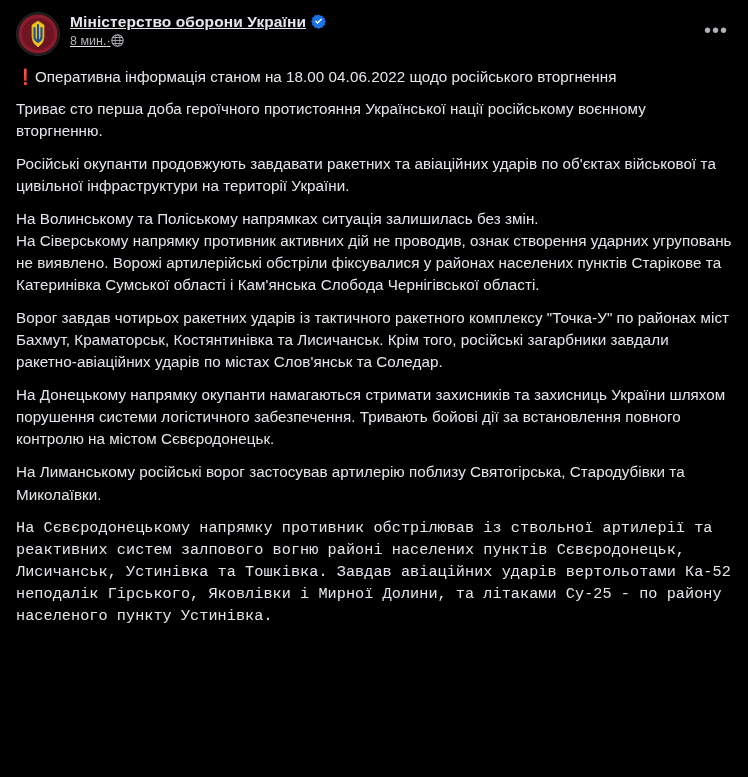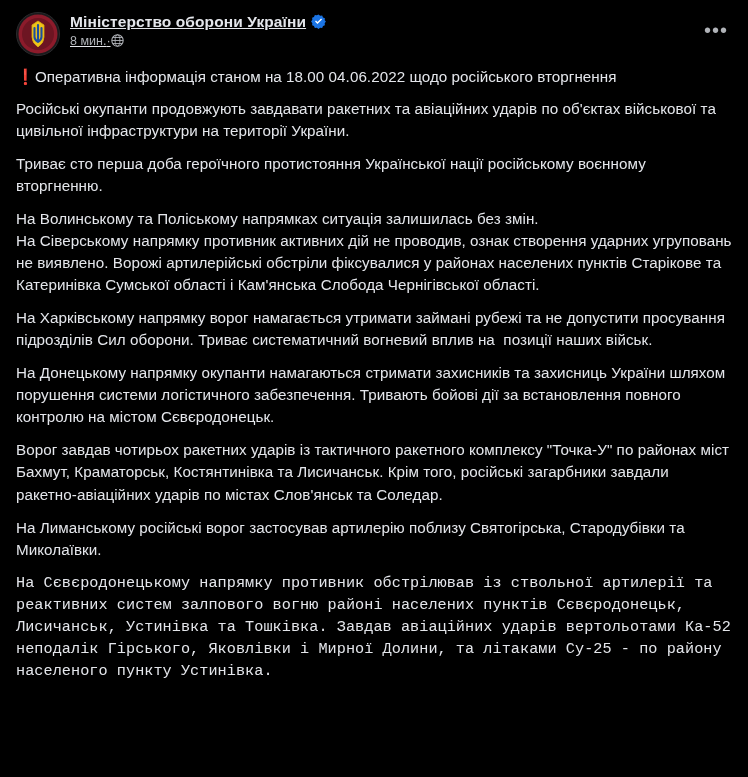--- a/index.html
+++ b/index.html
@@ -139,24 +139,23 @@
           </svg>
         </span>
       </div>
     </div>
 
     <div class="menu-dots">•••</div>
   </div>
 
   <div class="post-body">
     <p class="para first">❗️Оперативна інформація станом на 18.00 04.06.2022 щодо російського вторгнення</p>
+    <p class="para">Триває сто перша доба героїчного протистояння Української нації російському воєнному вторгненню.</p>
     <p class="para">Російські окупанти продовжують завдавати ракетних та авіаційних ударів по об'єктах військової та цивільної інфраструктури на території України.</p>
-    <p class="para">Триває сто перша доба героїчного протистояння Української нації російському воєнному вторгненню.</p>
     <p class="para">На Волинському та Поліському напрямках ситуація залишилась без змін.
 На Сіверському напрямку противник активних дій не проводив, ознак створення ударних угруповань не виявлено. Ворожі артилерійські обстріли фіксувалися у районах населених пунктів Старікове та Катеринівка Сумської області і Кам'янська Слобода Чернігівської області.</p>
-    <p class="para">На Харківському напрямку ворог намагається утримати займані рубежі та не допустити просування підрозділів Сил оборони. Триває систематичний вогневий вплив на  позиції наших військ.</p>
+    <p class="para">Ворог завдав чотирьох ракетних ударів із тактичного ракетного комплексу "Точка-У" по районах міст Бахмут, Краматорськ, Костянтинівка та Лисичанськ. Крім того, російські загарбники завдали ракетно-авіаційних ударів по містах Слов'янськ та Соледар.</p>
     <p class="para">На Донецькому напрямку окупанти намагаються стримати захисників та захисниць України шляхом порушення системи логістичного забезпечення. Тривають бойові дії за встановлення повного контролю на містом Сєвєродонецьк.</p>
-    <p class="para">Ворог завдав чотирьох ракетних ударів із тактичного ракетного комплексу "Точка-У" по районах міст Бахмут, Краматорськ, Костянтинівка та Лисичанськ. Крім того, російські загарбники завдали ракетно-авіаційних ударів по містах Слов'янськ та Соледар.</p>
     <p class="para">На Лиманському російські ворог застосував артилерію поблизу Святогірська, Стародубівки та Миколаївки.</p>
     <p class="para">На Сєвєродонецькому напрямку противник обстрілював із ствольної артилерії та реактивних систем залпового вогню районі населених пунктів Сєвєродонецьк, Лисичанськ, Устинівка та Тошківка. Завдав авіаційних ударів вертольотами Ка-52 неподалік Гірського, Яковлівки і Мирної Долини, та літаками Су-25 - по району населеного пункту Устинівка.</p>
   </div>
 
 </div>
 
 </body></html>

